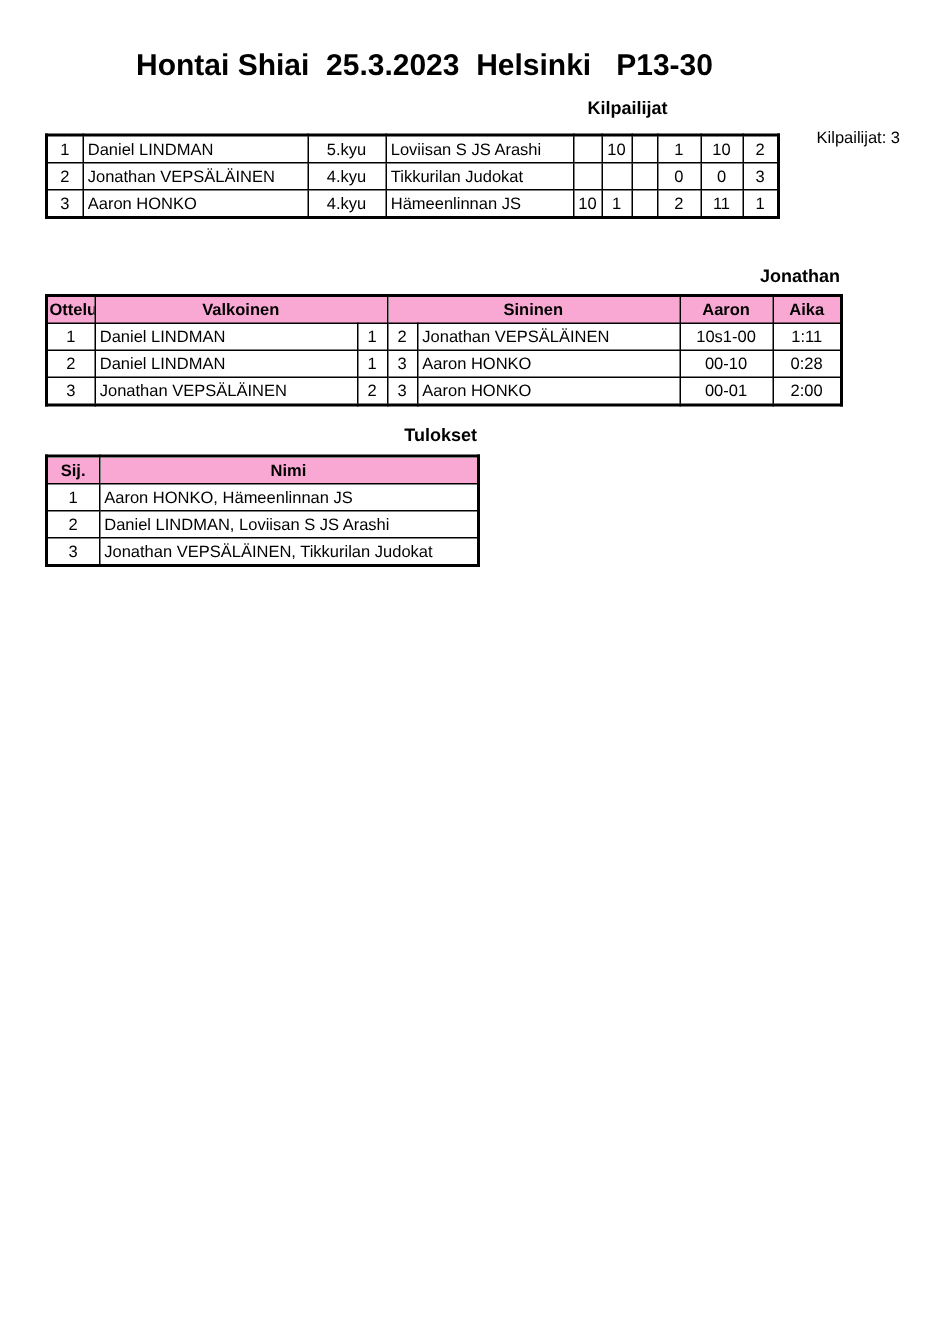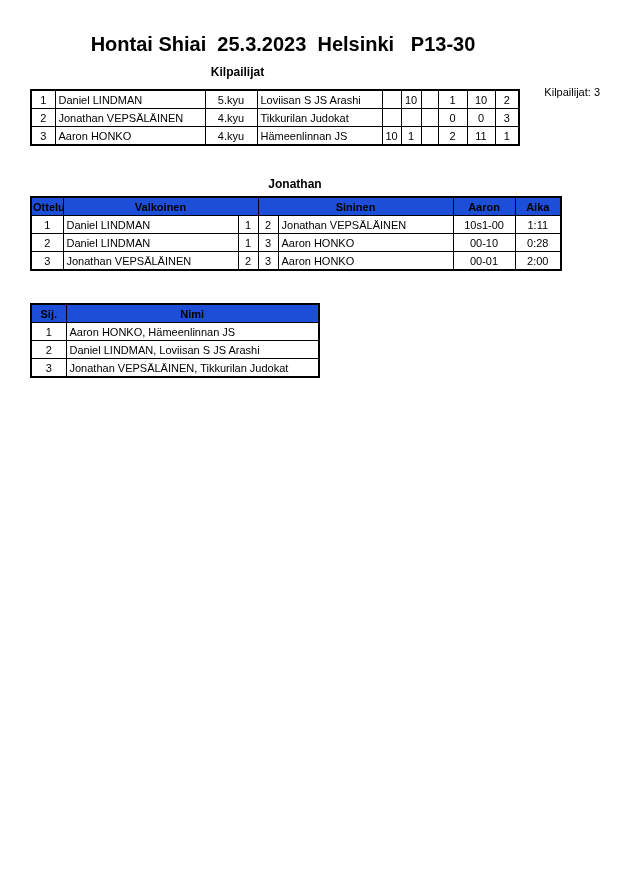--- a/index.html
+++ b/index.html
@@ -17,21 +17,21 @@
     top:33px; left:0; width:566px;
     text-align:center;
     font-size:20px;
     font-weight:bold;
     white-space:pre;
   }
   .section-label {
     position:absolute;
     font-size:12px;
     font-weight:bold;
-    text-align:center;
+    text-align:right;
   }
   #lbl-kilpailijat { top:65px; left:30px; width:415px; }
   #lbl-ottelut     { top:177px; left:30px; width:530px; }
   #lbl-tulokset    { top:283px; left:30px; width:288px; }
   .count-note {
     position:absolute;
     top:67px; right:30px;
     font-size:11px;
     margin-top:19px;
   }
@@ -52,21 +52,21 @@
     vertical-align:middle;
   }
   table.t th {
     font-weight:bold;
     text-align:center;
     padding:0 1px;
   }
   #t-kilpailijat { top:89px;  left:30px; width:488px; }
   #t-ottelut     { top:196px; left:30px; width:530px; }
   #t-tulokset    { top:303px; left:30px; width:288px; }
-  #t-ottelut th, #t-tulokset th { background:#1d4ed8;margin-left:32px; }
+  #t-ottelut th, #t-tulokset th { background:#f9a8d4;margin-left:32px; }
   td.c { text-align:center; }
   td.l { text-align:left; }
   td.r { text-align:center; padding-right:5px; }
 </style>
 </head>
 <body>
 
 <div class="page">
 
   <div class="main-title">Hontai Shiai  25.3.2023  Helsinki   P13-30</div>
@@ -170,20 +170,21 @@
       <td class="l">Jonathan VEPSÄLÄINEN</td>
       <td class="c">2</td>
       <td class="c">3</td>
       <td class="l">Aaron HONKO</td>
       <td class="r">00-01</td>
       <td class="r">2:00</td>
     </tr>
   </tbody>
     </table>
 
+  <div class="section-label" id="lbl-tulokset">Tulokset</div>
 
   <table class="t" id="t-tulokset">
     <colgroup>
       <col style="width:35px">
         <col style="width:253px">
     </colgroup>
     <tbody>
         <tr>
       <th>Sij.</th>
       <th>Nimi</th>

